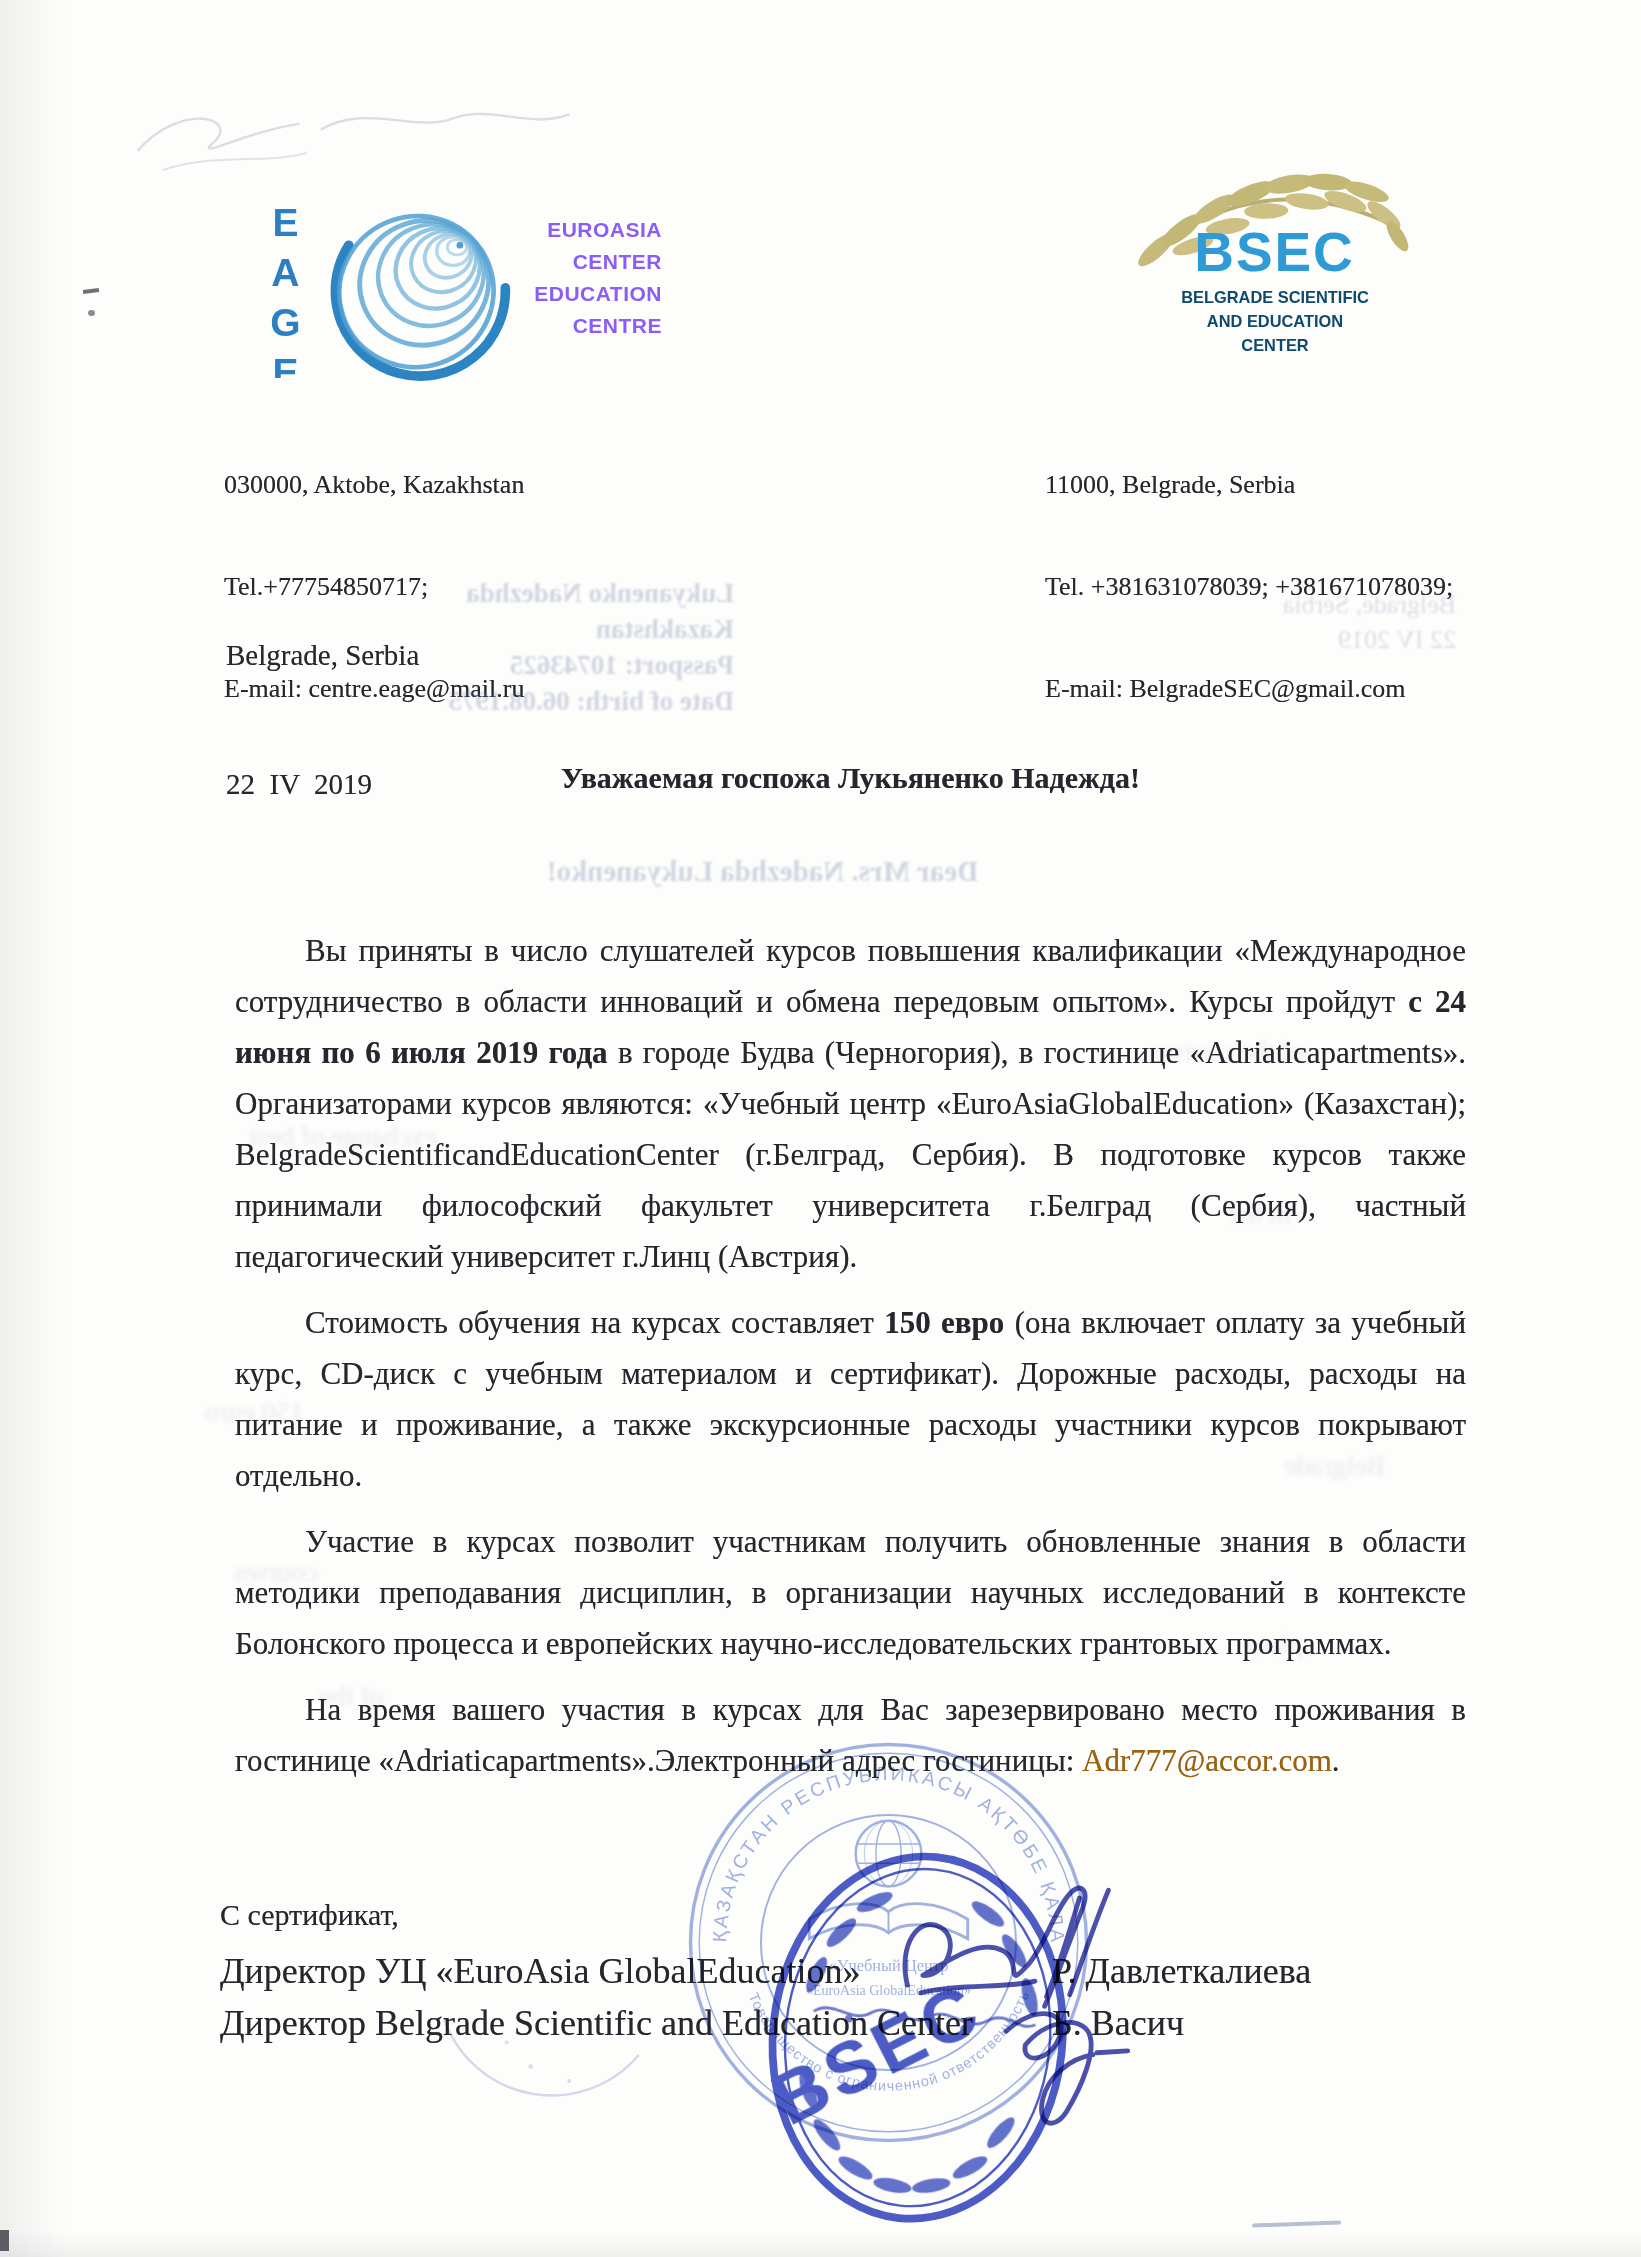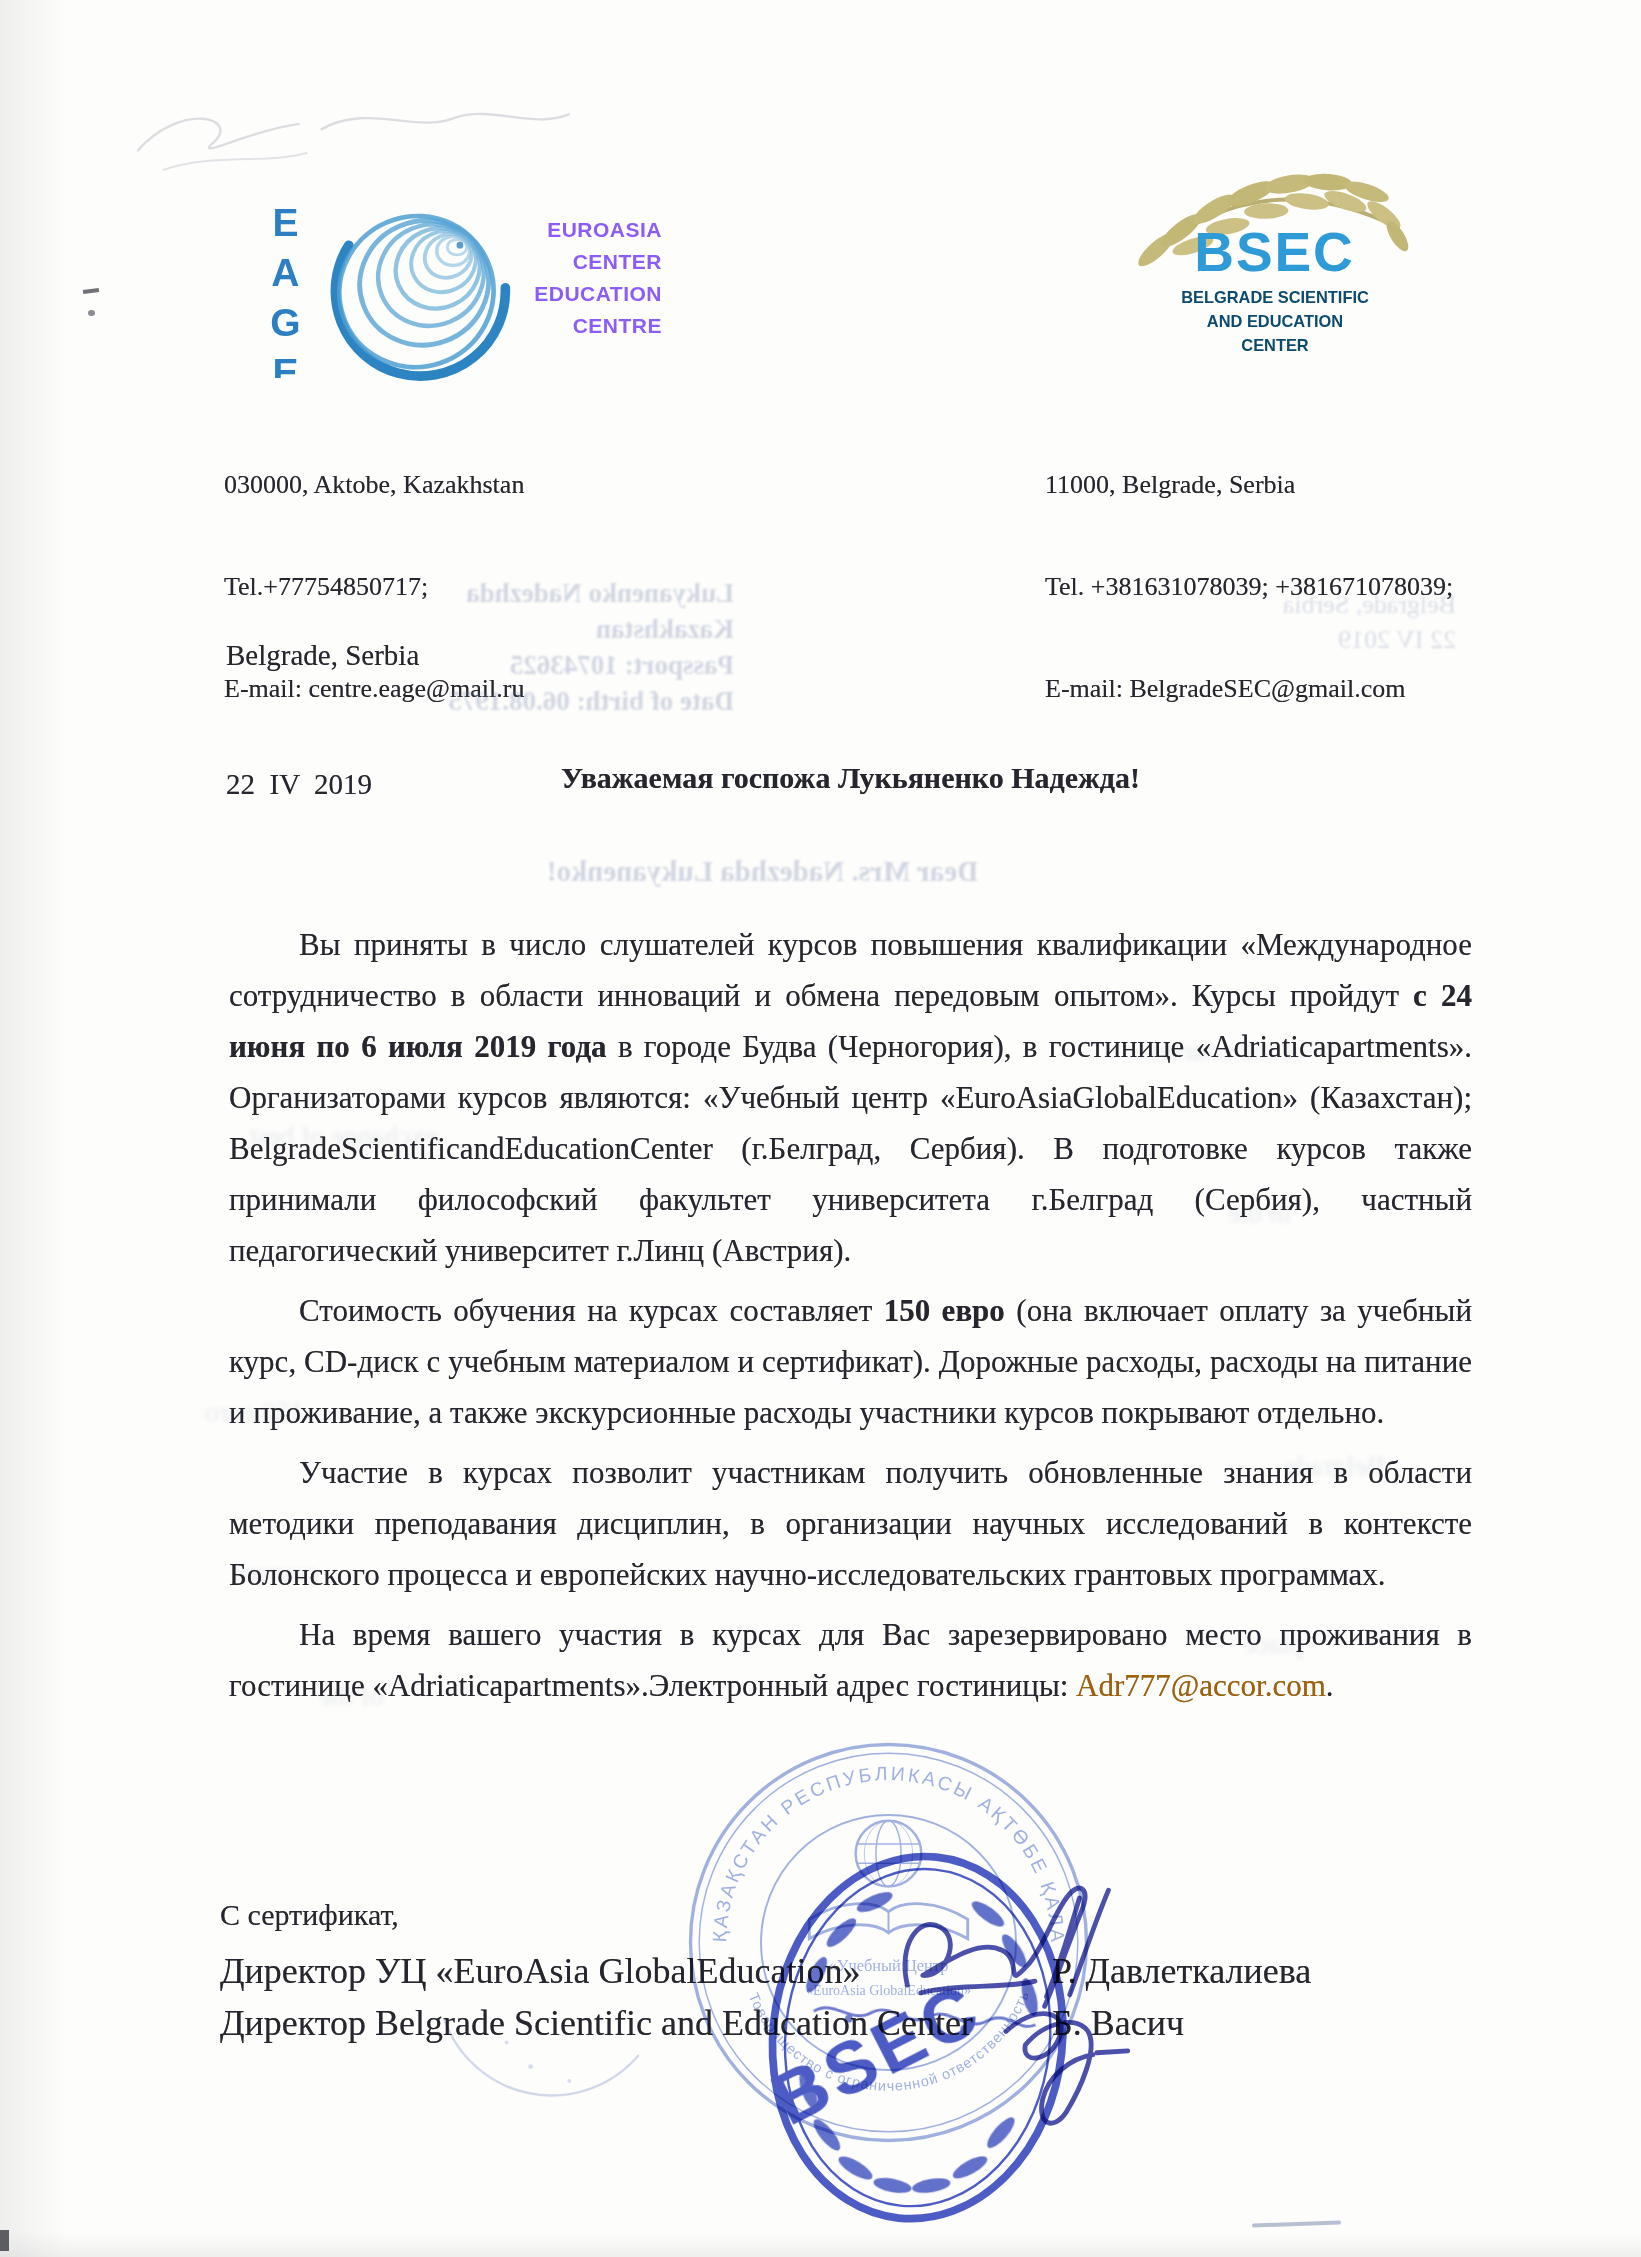--- a/index.html
+++ b/index.html
@@ -46,21 +46,21 @@
   .ghost-recipient{left:415px;top:575px;width:319px;font-weight:bold;font-size:27px;line-height:36px;opacity:.30;}
   .ghost-placedate{left:1273px;top:587px;width:183px;font-size:26px;line-height:35px;opacity:.24;}
   .ghost-salutation{left:415px;top:855px;width:695px;text-align:center;font-weight:bold;font-size:29px;opacity:.30;}
   .ghost-frag{position:absolute;color:#49598c;transform:scaleX(-1);filter:blur(1.9px);
     font-size:28px;opacity:.12;pointer-events:none;}
   
   .salutation{position:absolute;left:220px;top:761px;width:1261px;text-align:center;
     font-weight:bold;font-size:30px;}
   .body-text{position:absolute;left:220px;top:910px;width:1261px;font-size:31px;line-height:51px;
     text-align:justify;}
-  .body-text p{margin:9px;text-indent:70px;}
+  .body-text p{margin:15px;text-indent:70px;}
   .b{font-weight:bold;}
   .email-link{color:#a16207;text-decoration-color:#2a50b8;}
   
   .regards{position:absolute;left:220px;top:1898px;font-size:30px;}
   .close-row{position:absolute;left:220px;width:1261px;font-size:36px;}
   .close-row .name{position:absolute;left:832px;top:0;}
   .row1{top:1950px;} .row2{top:2002px;}
   
   .stamp{position:absolute;mix-blend-mode:multiply;}
   .stamp-round{left:676px;top:1730px;opacity:.8;}

